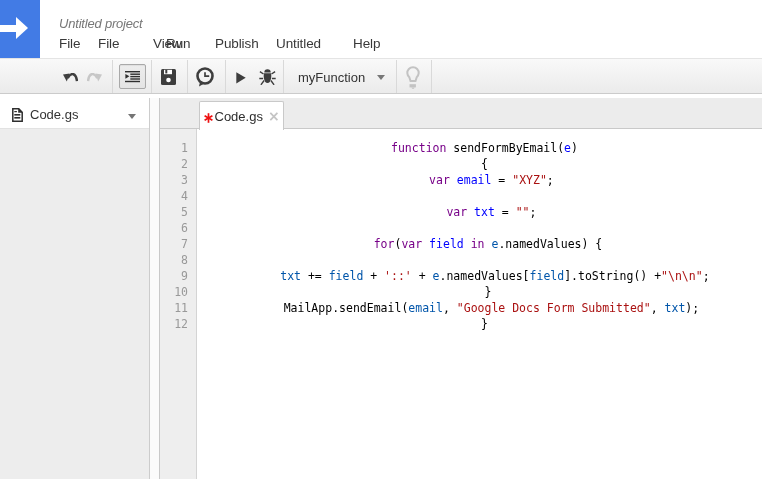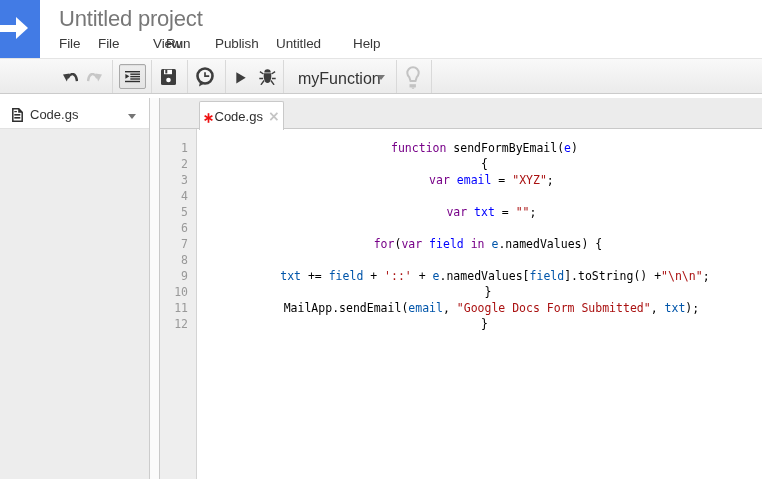--- a/index.html
+++ b/index.html
@@ -6,21 +6,21 @@
   html,body { background:#fff; }
   body { font-family:"Liberation Sans", sans-serif; }
   .screen { position:relative; width:762px; height:479px; overflow:hidden; background:#fff; }
 
   
   .header { position:absolute; left:0; top:0; width:762px; height:58px; background:#fff; }
   .logo { position:absolute; left:0; top:0; width:40px; height:58px; background:#427be5; }
   .logo .arrow-bar { position:absolute; left:0; top:25px; width:17px; height:7px; background:#fff; }
   .logo .arrow-head { position:absolute; left:16px; top:17px; width:0; height:0;
     border-top:11.5px solid transparent; border-bottom:11.5px solid transparent; border-left:12px solid #fff; }
-  .project-title { position:absolute; left:59px; top:6px; font-size:22px; 
+  .project-title { position:absolute; left:59px; top:16px; font-size:13px; font-style:italic;
     color:#777; letter-spacing:-0.2px; }
   .menubar { position:absolute; left:0; top:36px; width:672px; height:16px; }
   .menu-item { position:absolute; top:0; font-size:13.5px; color:#383838; letter-spacing:-0.1px; cursor:default; }
   .menu-item:nth-child(1){ left:59px; }
   .menu-item:nth-child(2){ left:98px; }
   .menu-item:nth-child(3){ left:137px;margin-left:16px; }
   .menu-item:nth-child(4){ left:166px; }
   .menu-item:nth-child(5){ left:215px; }
   .menu-item:nth-child(6){ left:276px; }
   .menu-item:nth-child(7){ left:353px; }
@@ -38,21 +38,21 @@
   .redo { left:86.5px; top:13.5px; }
   .indent-btn { left:119px; top:5px; width:27px; height:25px; border:1px solid #a9a9a9; border-radius:2px;
     background:linear-gradient(#ededed,#e4e4e4); box-shadow:inset 0 1px 1px rgba(0,0,0,.06); }
   .indent-btn svg { position:absolute; left:5px; top:6px; }
   .save { left:161px; top:9.5px; }
   .history { left:195.5px; top:8px; }
   .run { left:235.5px; top:12.5px; }
   .debug { left:258.5px; top:8px; }
   .bulb { left:406px; top:6.5px; }
   .fn-select { position:absolute; left:284px; top:1px; width:112px; height:33px; cursor:pointer; }
-  .fn-name { position:absolute; left:14px; top:9.5px; font-size:16px; color:#333; letter-spacing:0; }
+  .fn-name { position:absolute; left:14px; top:9.5px; font-size:13px; color:#333; letter-spacing:0; }
   .fn-caret { position:absolute; left:93px; top:15px; width:0; height:0;
     border-left:4.5px solid transparent; border-right:4.5px solid transparent; border-top:5px solid #777; }
 
   
   .main { position:absolute; left:0; top:98px; width:762px; height:382px; }
 
   .sidebar { position:absolute; left:0; top:0; width:150px; height:382px;
     background:#ededed; border-right:1px solid #cccccc; }
   .file-row { position:absolute; left:0; top:0; width:149px; height:31px; background:#fff;
     border-bottom:1px solid #e2e2e2; cursor:pointer; }

